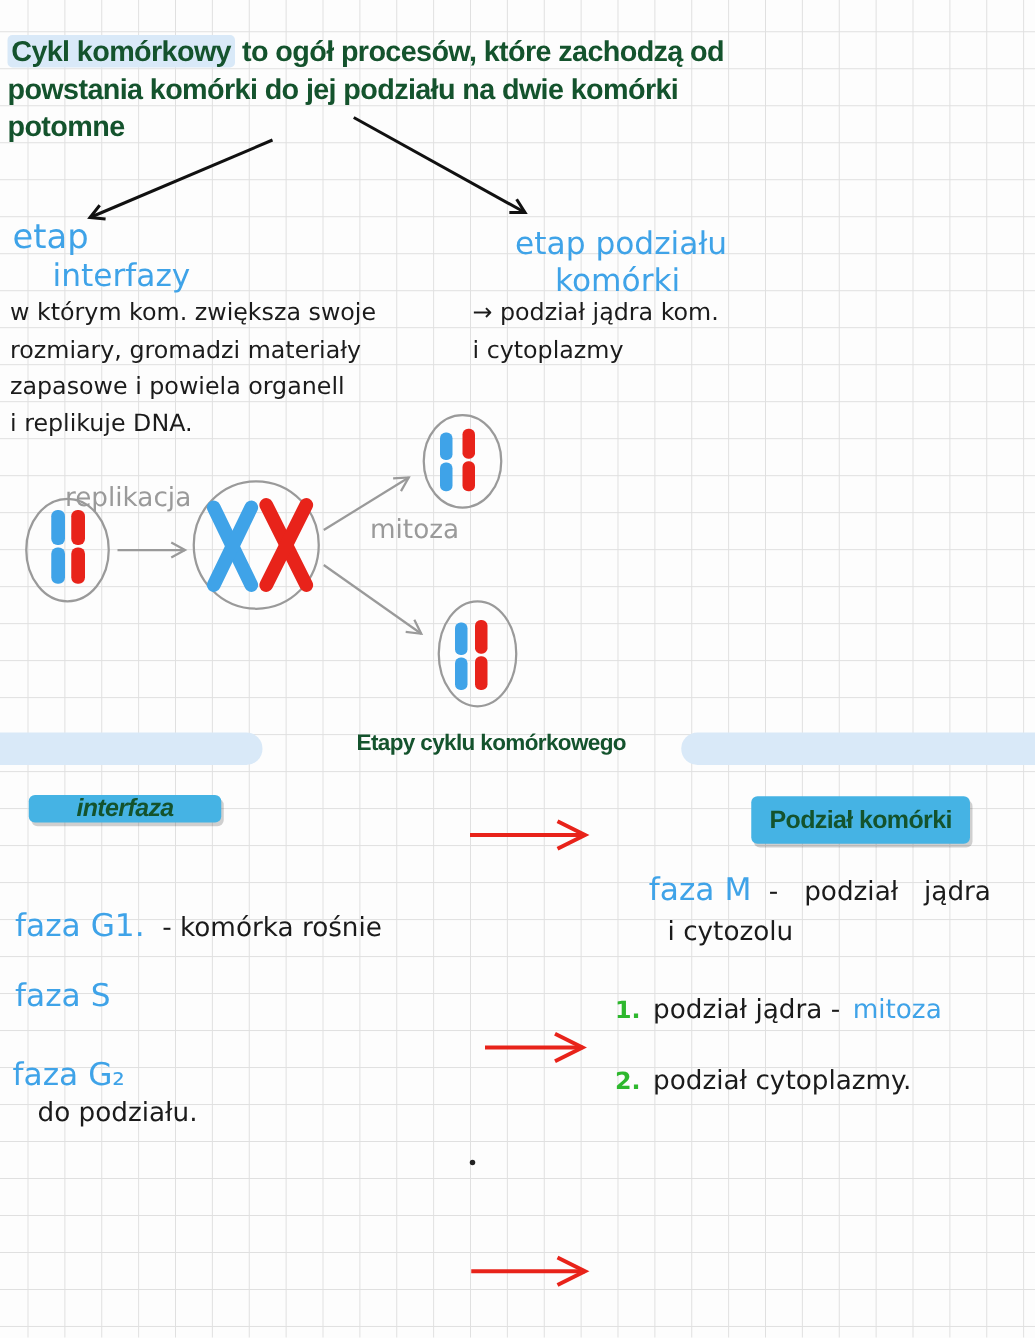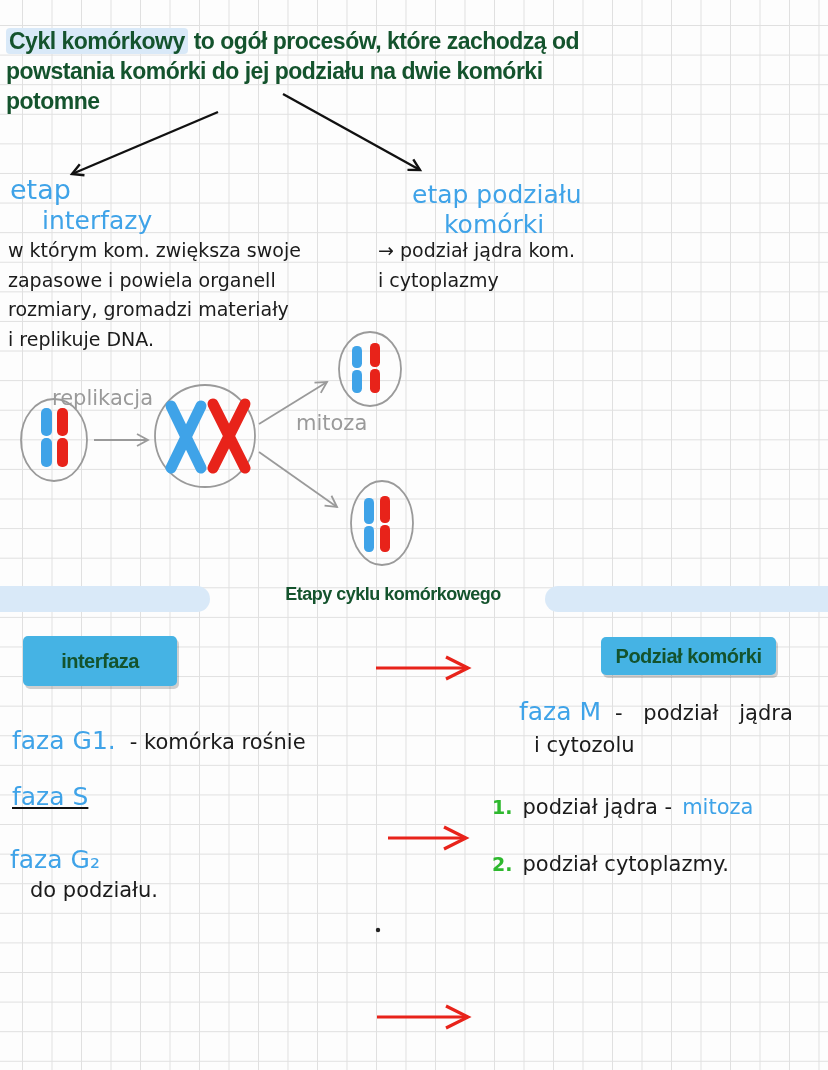--- a/index.html
+++ b/index.html
@@ -36,28 +36,28 @@
   .lbl-replikacja{left:52px;top:386px;font-size:21px;}
   .lbl-mitoza{left:296px;top:411px;font-size:21px;}
 
   .band{top:586px;height:26px;background:var(--highlight_blue);}
   .band-left{left:0;width:210px;border-radius:0 13px 13px 0;}
   .band-right{left:545px;width:283px;border-radius:13px 0 0 13px;}
   .section-heading{left:228px;top:584px;width:330px;text-align:center;font-size:18px;}
 
   .bluebox{background:var(--box_blue);border-radius:5px;box-shadow:2px 3px 0 rgba(0,0,0,0.18);
            display:flex;align-items:center;justify-content:center;font-size:20px;}
-  .box-interfaza{left:23px;top:636px;width:154px;height:50px;}
+  .box-interfaza{left:23px;top:636px;width:154px;height:22px;font-style:italic;}
   .box-podzial{left:601px;top:637px;width:175px;height:38px;}
 
   .phase-row{display:flex;align-items:baseline;gap:14px;white-space:nowrap;}
   .phase-name{font-size:25px;}
   .phase-desc{font-size:21px;}
   .row-g1{left:12px;top:726px;}
-  .row-s{left:12px;top:782px;text-decoration:underline;}
+  .row-s{left:12px;top:782px;}
   .row-g2{left:10px;top:845px;}
   .row-g2b{left:30px;top:878px;font-size:21px;}
 
   .row-m{left:519px;top:697px;}
   .row-m .phase-desc{word-spacing:14px;}
   .row-mb{left:534px;top:733px;font-size:21px;}
 
   .step{display:flex;align-items:baseline;gap:10px;white-space:nowrap;font-size:21px;}
   .step-num{font-size:19px;}
   .step-1{left:492px;top:795px;}
@@ -149,22 +149,22 @@
 </div>
 
 <div class="abs etap-l1 hand-blue">etap</div>
 <div class="abs etap-l2 hand-blue">interfazy</div>
 
 <div class="abs etap-r1 hand-blue">etap podziału</div>
 <div class="abs etap-r2 hand-blue">komórki</div>
 
 <div class="abs desc desc-left hand">
   <div>w którym kom. zwiększa swoje</div>
+  <div>rozmiary, gromadzi materiały</div>
   <div>zapasowe i powiela organell</div>
-  <div>rozmiary, gromadzi materiały</div>
   <div>i replikuje DNA.</div>
 </div>
 
 <div class="abs desc desc-right hand">
   <div>→ podział jądra kom.</div>
   <div>i cytoplazmy</div>
 </div>
 
 <div class="abs lbl-replikacja hand-gray">replikacja</div>
 <div class="abs lbl-mitoza hand-gray">mitoza</div>

